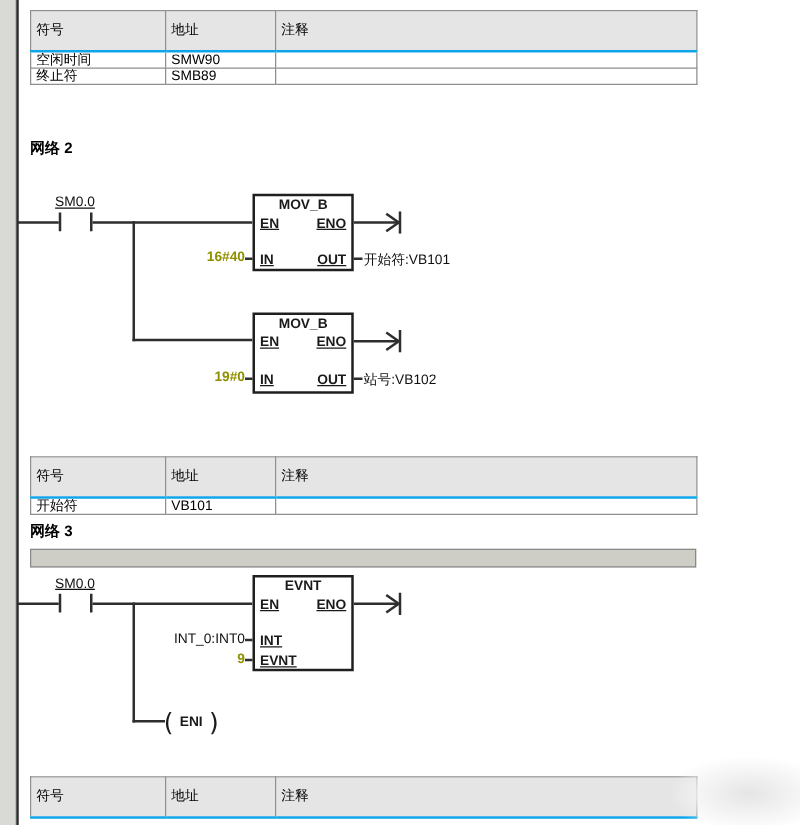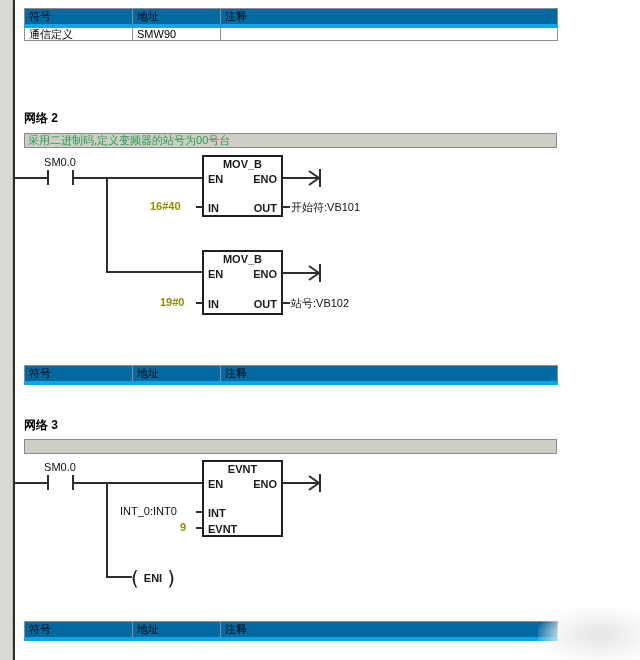--- a/index.html
+++ b/index.html
@@ -8,37 +8,37 @@
   .screen { position:relative; width:640px; height:660px; background:#ffffff; overflow:hidden; }
 
   .gutter { position:absolute; left:0; top:0; width:13px; height:660px; background:#d9d9d6; border-right:1px solid #bdbdb8; }
   .rail { position:absolute; left:13px; top:0; width:2px; height:660px; background:#2e2e2e; }
 
   
   .symtab { position:absolute; left:24px; width:533px; border-collapse:collapse; table-layout:fixed;
             font-size:11px; color:#000; background:#fff; border:1px solid #3a3a3a; }
   .symtab th, .symtab td { border:1px solid #8f8f8f; height:13px; line-height:12px; padding:0 2px 0 4px;
             text-align:left; font-weight:normal; white-space:nowrap; overflow:hidden; }
-  .symtab th { background:#0369a1; border-bottom:4px solid #0ea5e9; height:17px; }
+  .symtab th { background:#e5e5e5; border-bottom:2px solid #0ea5e9; height:32px; }
   .green-text { color:#1f9e4d; }
 
   .net-title { position:absolute; left:24px; font-size:12px; font-weight:bold; color:#000; }
   .comment-bar { position:absolute; left:24px; width:533px; height:15px; background:#cfcec6;
                  border:1px solid #8a8a8a; font-size:11px; line-height:13px; padding-left:3px;
                  color:#1f9e4d; white-space:nowrap; overflow:hidden; }
 
   
   .hline, .vline, .contact-bar { position:absolute; background:#2e2e2e; }
-  .lbl { position:absolute; font-size:11px; color:#101010; text-align:center; }
+  .lbl { position:absolute; font-size:11px; color:#101010; text-align:center;text-decoration:underline; }
   .block { position:absolute; width:81px; border:2px solid #1f1f1f; background:#fff;padding-left:45px; }
   .blk-title { position:absolute; top:1px; left:0; right:0; text-align:center; font-size:11px; font-weight:bold; color:#1a1a1a; }
-  .pin { position:absolute; font-size:11px; font-weight:bold; color:#1a1a1a; }
+  .pin { position:absolute; font-size:11px; font-weight:bold; color:#1a1a1a;text-decoration:underline; }
   .pin.l { left:4px; } .pin.r { right:4px; }
   .operand { position:absolute; font-size:11px; color:#101010; white-space:nowrap; }
-  .operand.r { }
+  .operand.r { text-align:right; }
   .operand.const { color:#8f8f00; font-weight:bold; }
   .coil { position:absolute; display:flex; align-items:center; height:20px; color:#1a1a1a; }
   .coil .paren { font-size:20px; line-height:20px; font-weight:normal; font-family:"DejaVu Sans", sans-serif; }
   .coil .coil-label { margin:0 5px; font-size:11px; font-weight:bold; }
   .arrow { position:absolute; }
 
   .watermark { position:absolute; left:538px; top:606px; width:112px; height:58px; z-index:6;
     background: radial-gradient(ellipse at 55% 50%, rgba(226,226,226,0.9) 0%, rgba(243,243,243,0.85) 45%, rgba(255,255,255,0) 75%); }
 </style>
 </head>
@@ -55,29 +55,33 @@
         <col style="width:88px">
         <col style="width:337px">
       </colgroup>
     <tbody>
         <tr>
       <th>符号</th>
       <th>地址</th>
       <th>注释</th>
     </tr>
     <tr>
-      <td>通信定义</td>
+      <td>空闲时间</td>
       <td>SMW90</td>
+      <td></td>
+    </tr>
+    <tr>
+      <td>终止符</td>
+      <td>SMB89</td>
       <td></td>
     </tr>
   </tbody>
     </table>
 
   <div class="net-title" style="top:110px">网络 2</div>
-  <div class="comment-bar" style="top:133px">采用二进制码,定义变频器的站号为00号台</div>
 
   <div class="lbl" style="left:38px; top:156px; width:44px">SM0.0</div>
   <div class="hline" style="left:14px; top:177px; width:33px; height:2px"></div>
   <div class="contact-bar" style="left:47px; top:170px; width:2px; height:15px"></div>
   <div class="contact-bar" style="left:72px; top:170px; width:2px; height:15px"></div>
   <div class="hline" style="left:74px; top:177px; width:128px; height:2px"></div>
   <div class="vline" style="left:106px; top:177px; width:2px; height:96px"></div>
   <div class="hline" style="left:106px; top:271px; width:96px; height:2px"></div>
 
   <div class="block" style="left:202px; top:155px; height:62px">
@@ -120,20 +124,25 @@
     <colgroup>
         <col style="width:108px">
         <col style="width:88px">
         <col style="width:337px">
       </colgroup>
     <tbody>
         <tr>
       <th>符号</th>
       <th>地址</th>
       <th>注释</th>
+    </tr>
+    <tr>
+      <td>开始符</td>
+      <td>VB101</td>
+      <td></td>
     </tr>
   </tbody>
     </table>
 
   <div class="net-title" style="top:417px">网络 3</div>
   <div class="comment-bar" style="top:439px"></div>
 
   <div class="lbl" style="left:38px; top:461px; width:44px">SM0.0</div>
   <div class="hline" style="left:14px; top:482px; width:33px; height:2px"></div>
   <div class="contact-bar" style="left:47px; top:475px; width:2px; height:15px"></div>

